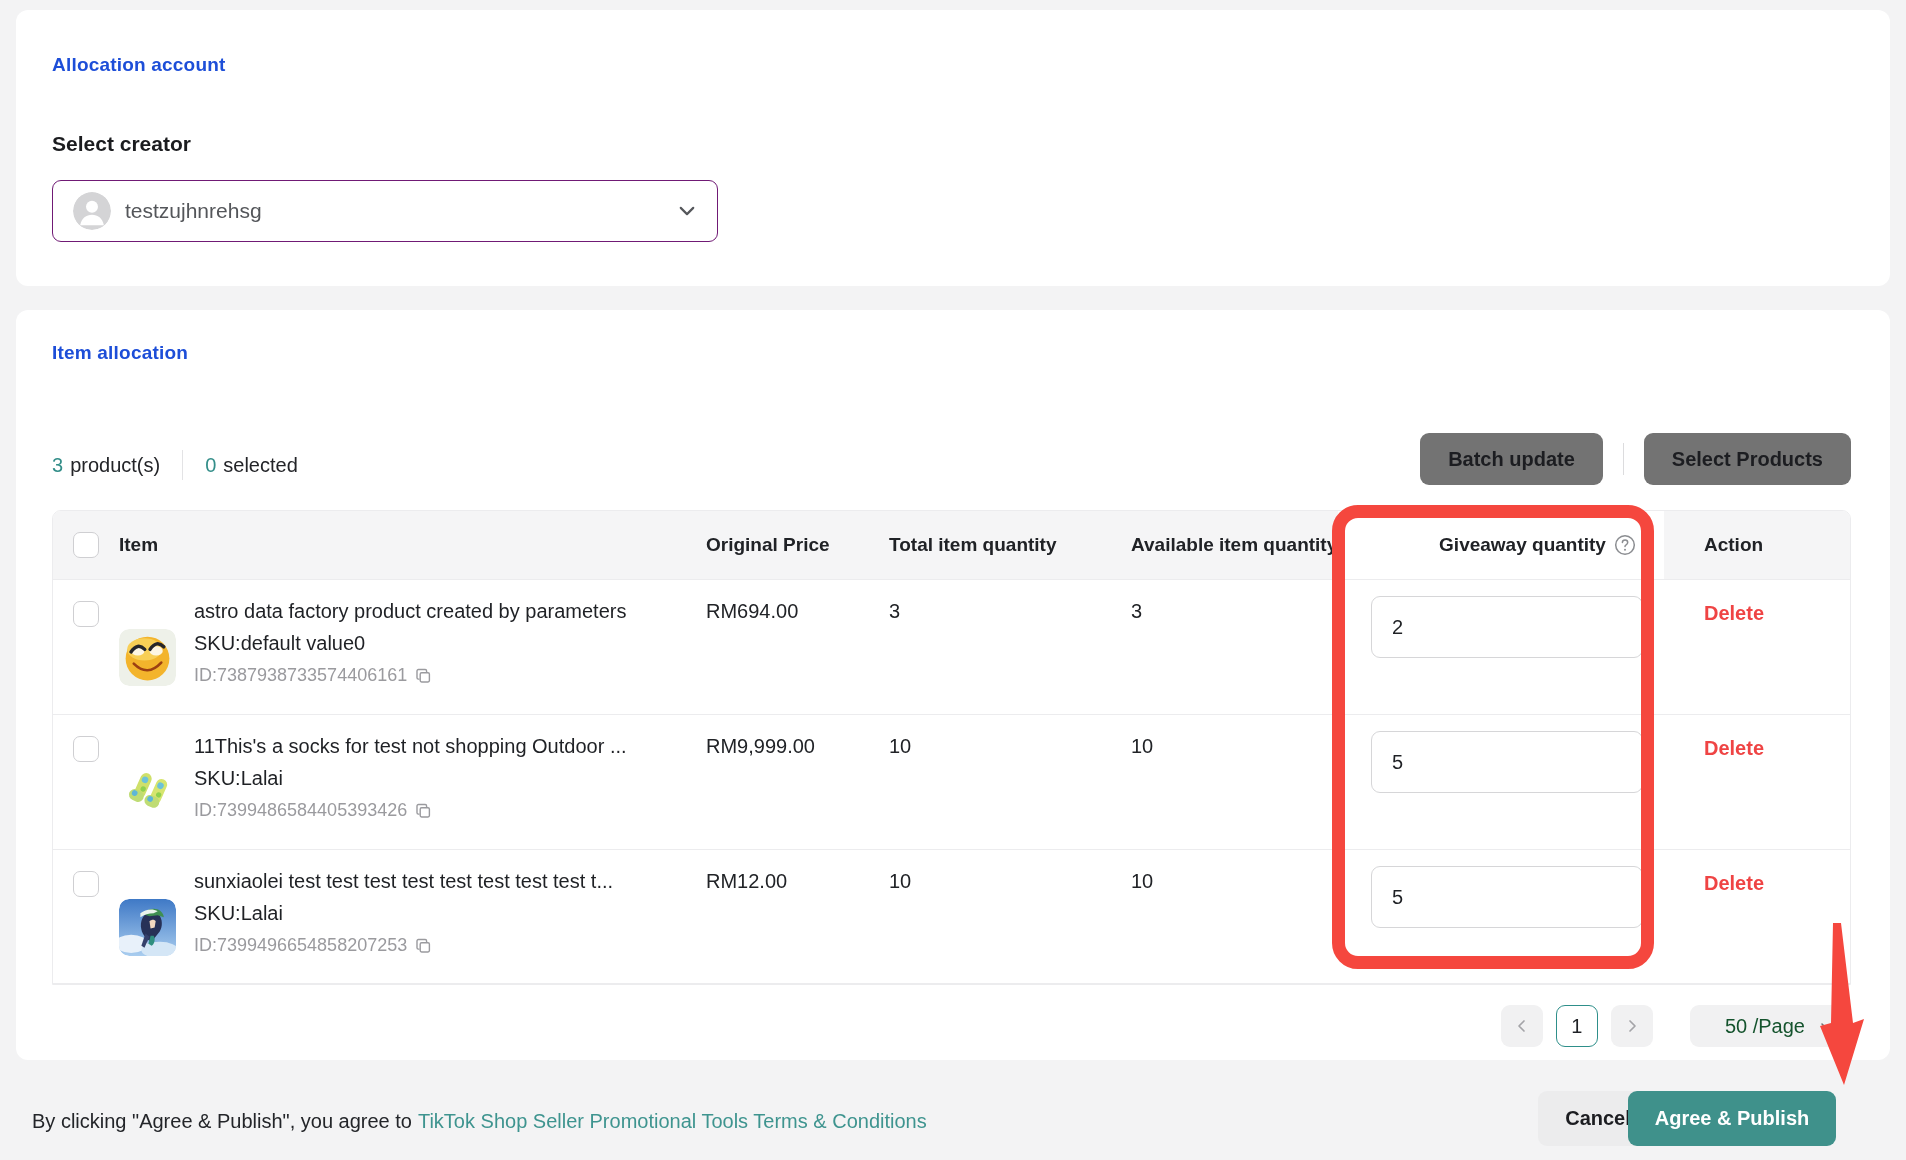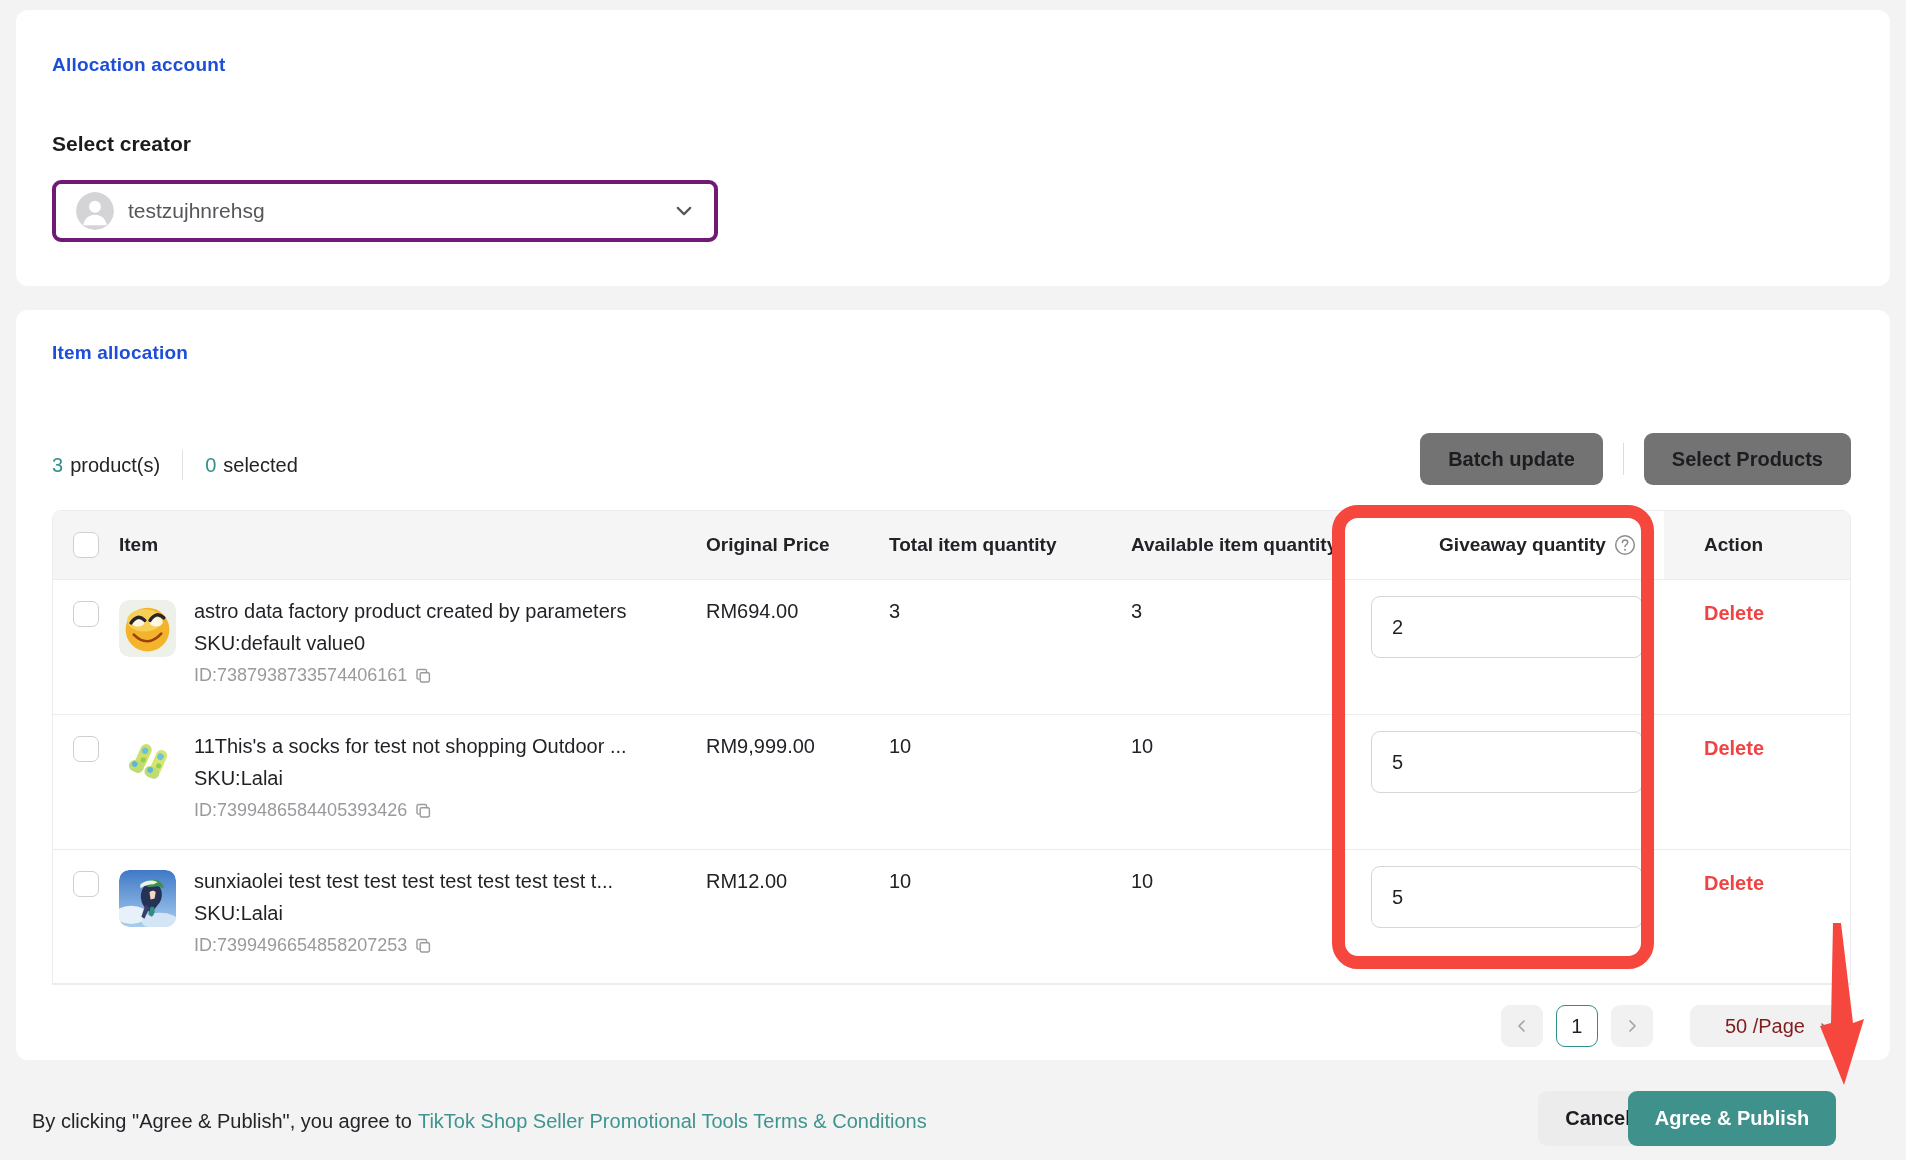--- a/index.html
+++ b/index.html
@@ -18,21 +18,21 @@
   #card-account { top:10px;  height:276px; }
   #card-items   { top:310px; height:750px; }
   .card-title {
     position:absolute; left:36px;
     font-size:19px; font-weight:bold; color:#1d4ed8; letter-spacing:.2px;
   }
   
   .field-label { position:absolute; left:36px; top:122px; font-size:21px; font-weight:bold; color:#1b1c1f; }
   .creator-select {
     position:absolute; left:36px; top:170px; width:666px; height:62px;
-    border:4px solid #701a75; border-radius:9px; background:#fff;
+    border:1px solid #701a75; border-radius:9px; background:#fff;
     display:flex; align-items:center; padding:0 20px; cursor:pointer;
   }
   .avatar { width:38px; height:38px; border-radius:50%; overflow:hidden; flex:0 0 38px; }
   .creator-name { margin-left:14px; font-size:21px; color:#54565a; flex:1; }
   .sel-chevron { width:20px; height:20px; }
   
   .counts { position:absolute; left:36px; top:140px; display:flex; align-items:center; font-size:20px; color:#232428; }
   .count-num { color:#338e89; margin-right:7px; }
   .counts .vdiv { width:1px; height:30px; background:#e3e3e5; margin:0 22px; }
   .top-buttons { position:absolute; top:123px; right:39px; display:flex; align-items:center; }
@@ -63,21 +63,21 @@
   .cell-top { padding-top:20px; font-size:20px; color:#212327; white-space:nowrap; }
   .checkbox {
     width:26px; height:26px; border:1.5px solid #cfcfd2; border-radius:7px;
     background:#fff; display:inline-block; margin-top:21px; cursor:pointer; flex:0 0 26px;
   }
   .thead .checkbox { margin-top:0; }
   .head-patch { position:absolute; left:1285px; top:0; width:326px; height:100%; background:#fff; z-index:0; }
   .head-label { position:relative; z-index:1; white-space:nowrap; }
   .give-head { display:flex; align-items:center; gap:8px;justify-content:center; }
   .help-icon { width:22px; height:22px; cursor:pointer; position:relative; z-index:1; }
-  .product { display:flex; padding-top:20px; }
+  .product { display:flex; padding-top:20px;align-items:flex-end; }
   .prod-img { width:57px; height:57px; border-radius:10px; flex:0 0 57px; overflow:hidden; }
   .prod-info { margin-left:18px; min-width:0; }
   .prod-name { font-size:20px; color:#1f2125; white-space:nowrap; overflow:hidden; max-width:500px; }
   .prod-sku  { font-size:20px; color:#1f2125; margin-top:9px; white-space:nowrap; }
   .prod-id   { font-size:18px; color:#9a9a9e; margin-top:10px; display:flex; align-items:center; gap:7px; white-space:nowrap; }
   .copy-icon { width:18px; height:18px; cursor:pointer; }
   .qty-input {
     margin-top:16px; width:272px; height:62px; border:1px solid #d6d6d8; border-radius:9px;
     font-family:inherit; font-size:20px; color:#1f2125; padding:0 20px; background:#fff; outline:none;
   }
@@ -89,21 +89,21 @@
     display:flex; align-items:center; justify-content:center; cursor:pointer;
   }
   .pg-btn svg { width:16px; height:16px; }
   .pg-current {
     width:42px; height:42px; border-radius:9px; background:#fff; border:1.5px solid #2e8f8a;
     display:flex; align-items:center; justify-content:center; font-size:20px; color:#1f2125; cursor:pointer;
   }
   .pg-size {
     margin-left:24px; height:42px; min-width:150px; border:none; border-radius:9px; background:#f1f1f2;
     display:flex; align-items:center; justify-content:space-between; padding:0 16px 0 35px;
-    font-family:inherit; font-size:20px; color:#7f1d1d; cursor:pointer; gap:14px;
+    font-family:inherit; font-size:20px; color:#14532d; cursor:pointer; gap:14px;
   }
   
   .footer-text { position:absolute; left:32px; top:1110px; font-size:20px; color:#232529; white-space:nowrap; }
   .terms-link { color:#3e948f; text-decoration:none; cursor:pointer; margin-left:6px; }
   .btn-cancel {
     position:absolute; left:1538px; top:1091px; width:120px; height:55px;
     background:#ececed; border:none; border-radius:9px;
     font-family:inherit; font-size:20px; font-weight:bold; color:#1c1d21; cursor:pointer;
   }
   .btn-agree {

